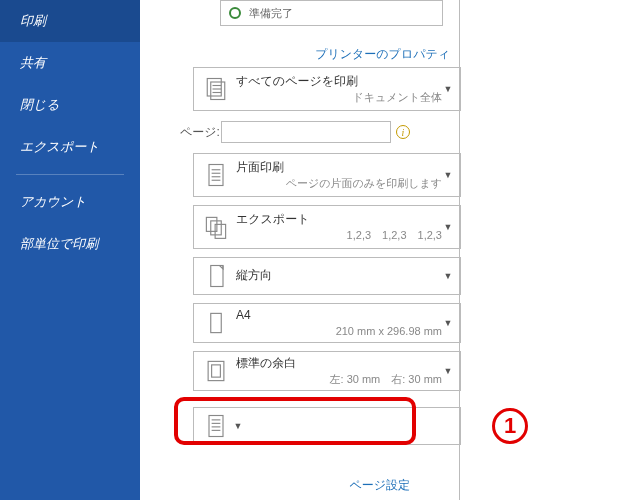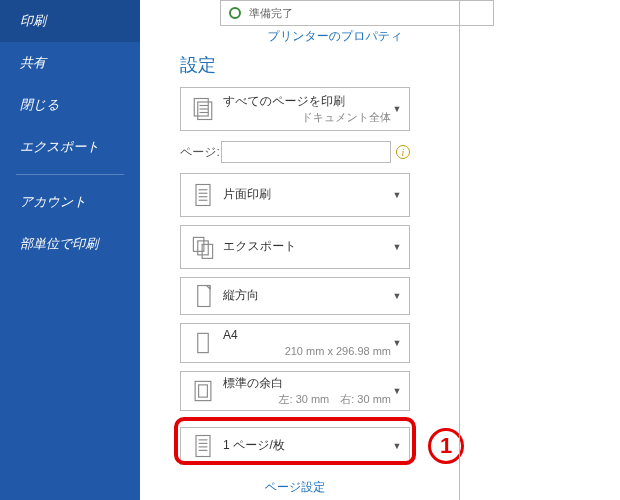--- a/index.html
+++ b/index.html
@@ -40,54 +40,54 @@
       background: #fff;
       padding: 0 0 0 40px;
       position: relative;
     }
     .printer-row {
       display: flex;
       align-items: center;
       gap: 8px;
       border: 1px solid #bbb;
       padding: 4px 8px;
-      width: 274px;
+      width: 223px;
       margin-left: 40px;
       margin-top: 0;
       height: 26px;
     }
     .printer-row .dot {
       width: 12px; height: 12px; border-radius: 50%;
       border: 2px solid #3a8a3a;
     }
     .printer-row .status { color: #666; font-size: 11px; }
     .link-right {
-      text-align: center;
+      text-align: right;
       width: 230px;
       margin-left: 40px;
-      margin-top: 2px;
+      margin-top: 20px;
     }
     .link-right a {
       color: #1d6fb8;
       text-decoration: none;
       font-size: 12px;
       cursor: pointer;
     }
     .section-title {
       color: #1d6fb8;
       font-size: 18px;
       margin: 8px 0 6px 0;
       margin-left: 0;
     }
     .setting-box {
       display: flex;
       align-items: center;
       border: 1px solid #bbb;
-      width: 230px;
-      margin: 4px 0;
+      width: 268px;
+      margin: 4px 13px;
       padding: 4px 6px;
       height: 44px;
       position: relative;
       cursor: pointer;
     }
     .setting-box.small { height: 38px; }
     .setting-box.mid { height: 40px; }
     .setting-icon {
       width: 32px;
       display: flex;
@@ -210,21 +210,20 @@
 <div class="main">
 
   <div class="printer-row">
     <span class="dot"></span>
     <span class="status">準備完了</span>
   </div>
   <div class="link-right">
     <a>プリンターのプロパティ</a>
   </div>
 
-  <div class="section-title">設定</div>
 
   <div class="settings-column">
 
     <div class="setting-box">
       <div class="setting-icon">
         <svg class="icon" viewBox="0 0 32 32">
             <rect x="6" y="4" width="16" height="20"></rect>
             <rect x="10" y="8" width="16" height="20"></rect>
             <line x1="12" y1="12" x2="22" y2="12"></line>
             <line x1="12" y1="16" x2="22" y2="16"></line>
@@ -249,34 +248,36 @@
         <svg class="icon" viewBox="0 0 32 32">
             <rect x="8" y="4" width="16" height="24"></rect>
             <line x1="11" y1="10" x2="21" y2="10"></line>
             <line x1="11" y1="14" x2="21" y2="14"></line>
             <line x1="11" y1="18" x2="21" y2="18"></line>
             <line x1="11" y1="22" x2="21" y2="22"></line>
           </svg>
       </div>
       <div class="setting-text">
         <span class="setting-title">片面印刷</span>
+        <span class="setting-sub">ページの片面のみを印刷します</span>
       </div>
       <span class="dropdown-arrow">▼</span>
     </div>
 
     <div class="setting-box">
       <div class="setting-icon">
         <svg class="icon" viewBox="0 0 32 32">
             <rect x="5" y="5" width="12" height="16"></rect>
             <rect x="10" y="9" width="12" height="16"></rect>
             <rect x="15" y="13" width="12" height="16"></rect>
           </svg>
       </div>
       <div class="setting-text">
         <span class="setting-title">エクスポート</span>
+        <span class="setting-sub">1,2,3　1,2,3　1,2,3</span>
       </div>
       <span class="dropdown-arrow">▼</span>
     </div>
 
     <div class="setting-box small">
       <div class="setting-icon">
         <svg class="icon" viewBox="0 0 32 32">
             <rect x="10" y="4" width="14" height="24"></rect>
             <polyline points="20,4 24,8 24,4"></polyline>
           </svg>
@@ -318,23 +319,20 @@
       <div class="setting-box small">
         <div class="setting-icon">
           <svg class="icon" viewBox="0 0 32 32">
               <rect x="8" y="4" width="16" height="24"></rect>
               <line x1="11" y1="9" x2="21" y2="9"></line>
               <line x1="11" y1="13" x2="21" y2="13"></line>
               <line x1="11" y1="17" x2="21" y2="17"></line>
               <line x1="11" y1="21" x2="21" y2="21"></line>
             </svg>
         </div>
-        <div class="setting-text">
-          <span class="setting-title">1 ページ/枚</span>
-        </div>
         <span class="dropdown-arrow">▼</span>
       </div>
       <div class="red-outline"></div>
       <div class="annotation">
           <span>1</span>
         </div>
     </div>
 
     <div class="link-right" style="margin-left:0;">
       <a>ページ設定</a>

